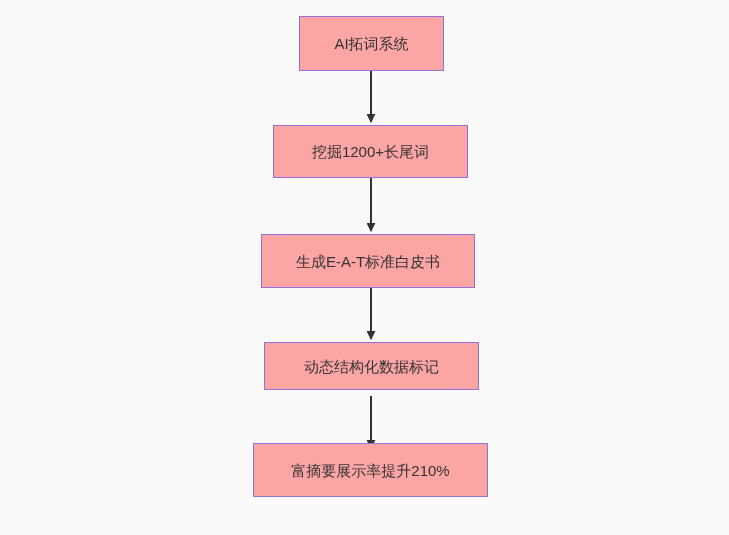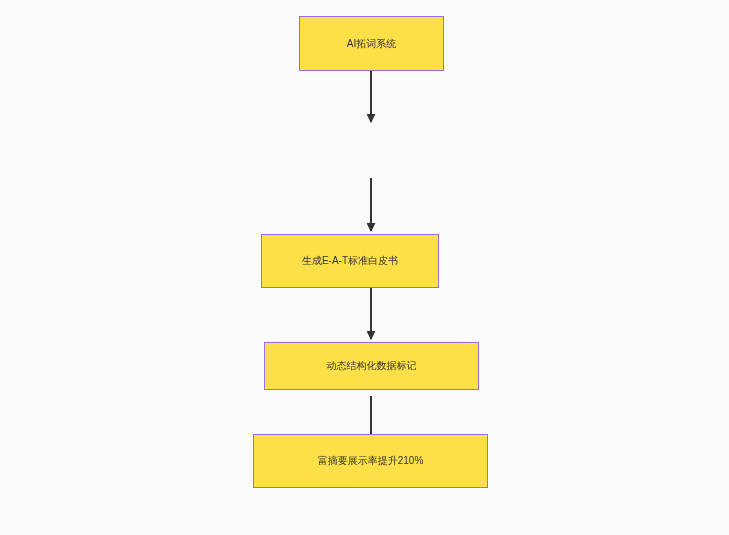--- a/index.html
+++ b/index.html
@@ -18,36 +18,36 @@
     position: absolute;
     left: 0;
     top: 0;
     width: 729px;
     height: 535px;
     display: block;
   }
   .node {
     position: absolute;
     box-sizing: border-box;
-    background: #fde047;
+    background: #fca5a5;
     border: 1px solid #9370DB;
     color: #333333;
-    font-size: 10px;
+    font-size: 15px;
     line-height: 1;
     display: flex;
     align-items: center;
     justify-content: center;
     text-align: center;
     white-space: nowrap;
   }
   .node-1 { left: 299px; top: 16px;  width: 145px; height: 55px; }
   .node-2 { left: 273px; top: 125px; width: 195px; height: 53px; }
-  .node-3 { left: 261px; top: 234px; width: 178px; height: 54px; }
+  .node-3 { left: 261px; top: 234px; width: 214px; height: 54px; }
   .node-4 { left: 264px; top: 342px; width: 215px; height: 48px; }
-  .node-5 { left: 253px; top: 434px; width: 235px; height: 54px; }
+  .node-5 { left: 253px; top: 443px; width: 235px; height: 54px; }
 </style>
 </head>
 <body>
 
 <div class="canvas">
 
   <svg class="edges" viewBox="0 0 729 535" xmlns="http://www.w3.org/2000/svg">
     <defs>
       <marker id="arrowhead" viewBox="0 0 10 10" refX="9" refY="5" markerUnits="userSpaceOnUse" markerWidth="9" markerHeight="9" orient="auto">
         <path d="M0,0 L10,5 L0,10 z" fill="#333333"></path>
@@ -56,20 +56,23 @@
     <line x1="371" y1="71" x2="371" y2="122" stroke="#333333" stroke-width="2" marker-end="url(#arrowhead)"></line>
     <line x1="371" y1="178" x2="371" y2="231" stroke="#333333" stroke-width="2" marker-end="url(#arrowhead)"></line>
     <line x1="371" y1="288" x2="371" y2="339" stroke="#333333" stroke-width="2" marker-end="url(#arrowhead)"></line>
     <line x1="371" y1="396" x2="371" y2="448" stroke="#333333" stroke-width="2" marker-end="url(#arrowhead)"></line>
   </svg>
 
   <div class="node node-1">
     <span>AI拓词系统</span>
   </div>
 
+  <div class="node node-2">
+    <span>挖掘1200+长尾词</span>
+  </div>
 
   <div class="node node-3">
     <span>生成E-A-T标准白皮书</span>
   </div>
 
   <div class="node node-4">
     <span>动态结构化数据标记</span>
   </div>
 
   <div class="node node-5">

